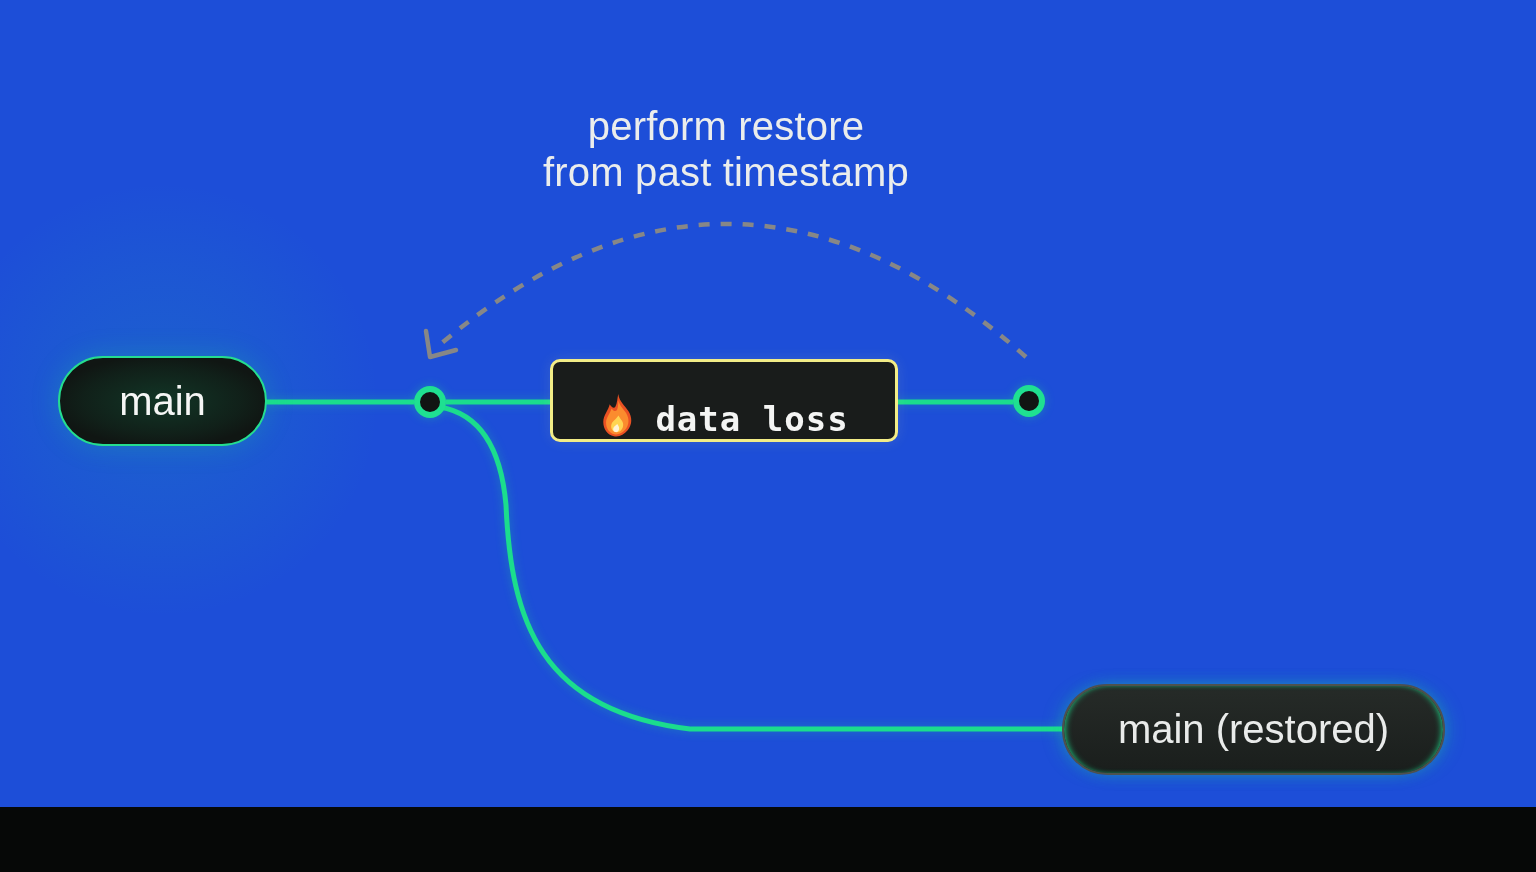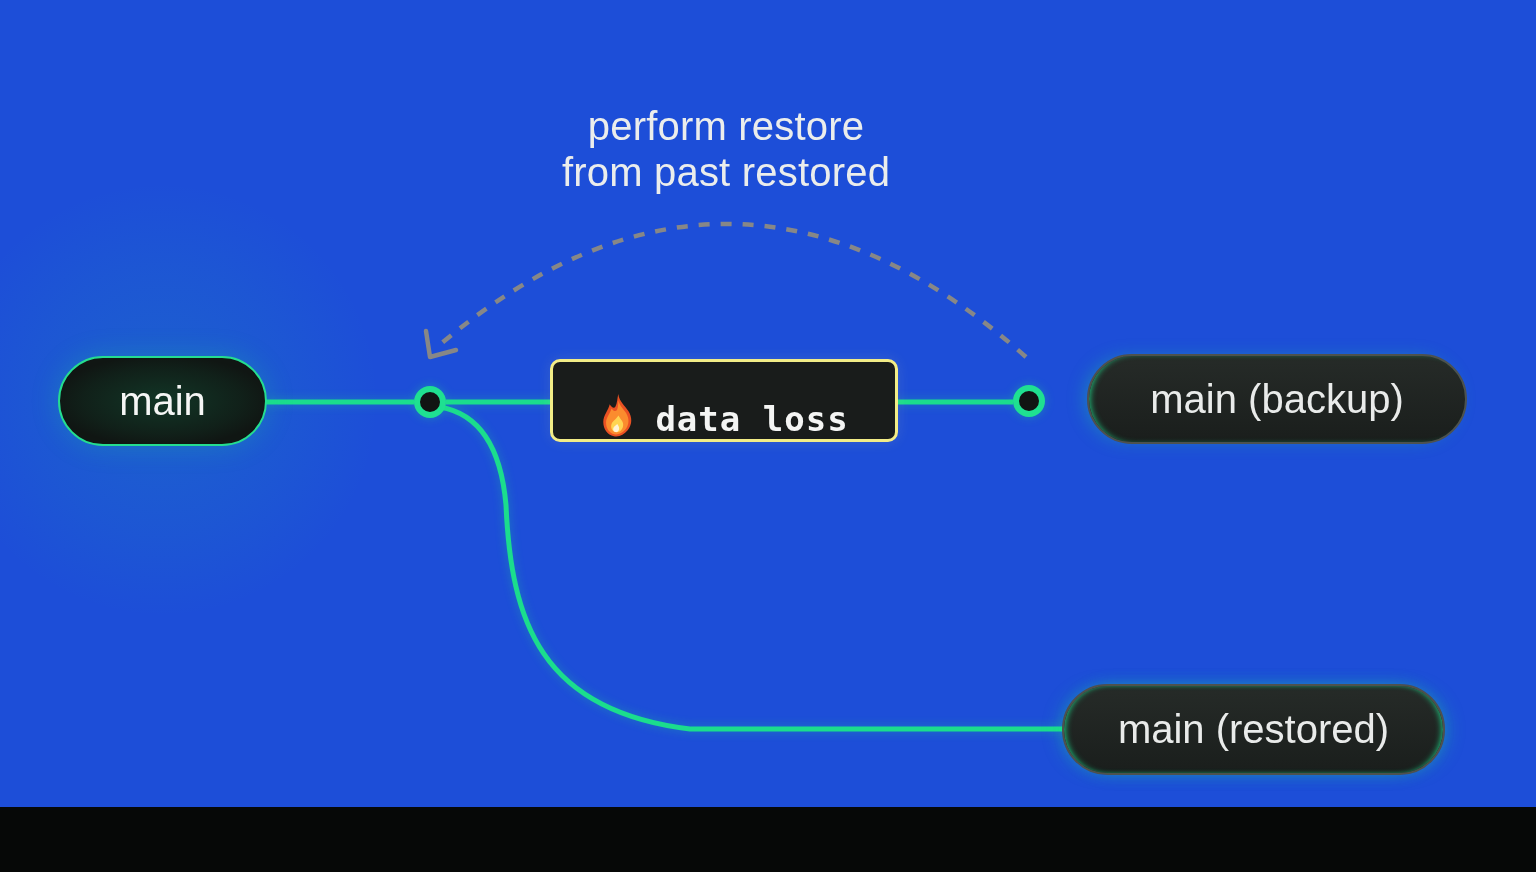--- a/index.html
+++ b/index.html
@@ -160,30 +160,27 @@
 
       <path d="M 440 407 C 480 414 501 448 506 505 C 511 620 540 711 690 729 L 1089 729" fill="none" stroke="#1bdd8d" stroke-width="5"></path>
 
       <circle cx="430" cy="402" r="13" fill="#111413" stroke="#1fe091" stroke-width="6"></circle>
       <circle cx="1029" cy="401" r="13" fill="#111413" stroke="#1fe091" stroke-width="6"></circle>
     </g>
   </svg>
 
   <div class="caption">
     <div>perform restore</div>
-    <div>from past restored</div>
+    <div>from past timestamp</div>
   </div>
 
   <div class="pill pill-main">
     <span>main</span>
   </div>
 
-  <div class="pill pill-gray pill-backup">
-    <span>main (backup)</span>
-  </div>
 
   <div class="pill pill-gray pill-restored">
     <span>main (restored)</span>
   </div>
 
   <div class="event-box">
     <svg class="flame" viewBox="0 0 32 40">
       <path d="M16.2 0.8 C17.2 7.5 21.8 10.8 25.0 15.6 C28.4 20.8 28.6 27.2 24.4 32.4 C21.2 36.4 16.8 38.6 12.4 37.6 C6.8 36.4 3.2 31.2 3.2 25.2 C3.2 19.2 7.6 15.4 8.8 9.8 C10.6 12.8 12.6 13.8 13.8 11.8 C15.2 9.2 15.4 4.8 16.2 0.8 Z" fill="#ea5123"></path>
       <path d="M16.4 6.5 C17.4 11.5 21.0 13.8 23.4 18.0 C25.9 22.4 25.8 27.6 22.4 31.7 C19.8 34.9 16.2 36.6 12.8 35.8 C8.4 34.8 5.6 30.6 5.6 25.8 C5.6 21.0 9.2 17.8 10.4 13.4 C12.0 15.8 14.2 16.4 15.2 14.6 C16.2 12.5 16.1 9.6 16.4 6.5 Z" fill="#fb8c2e"></path>
       <path d="M16.4 19.5 C18.4 23.3 21.2 24.9 20.4 29.0 C19.8 32.3 17.2 34.5 14.1 34.0 C11.2 33.5 9.5 30.6 10.2 27.5 C10.9 24.5 14.4 22.8 16.4 19.5 Z" fill="#ffd451"></path>

